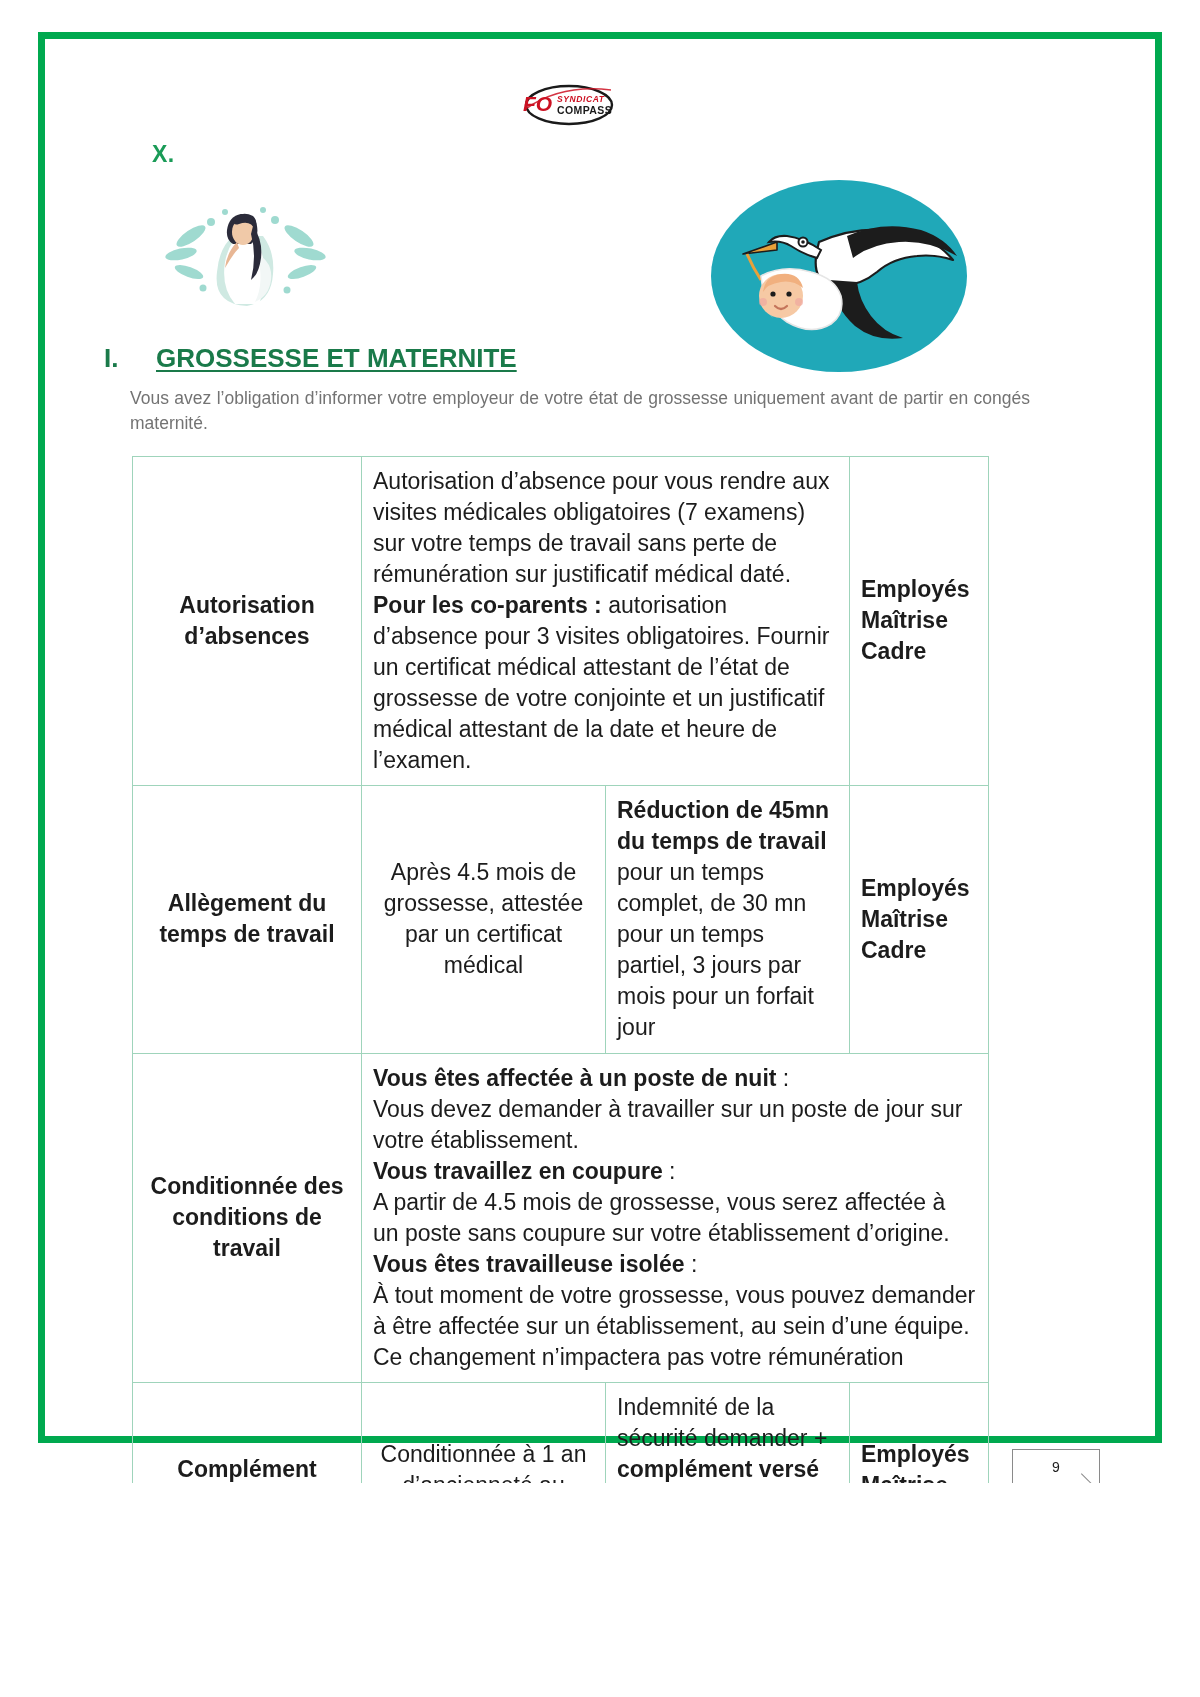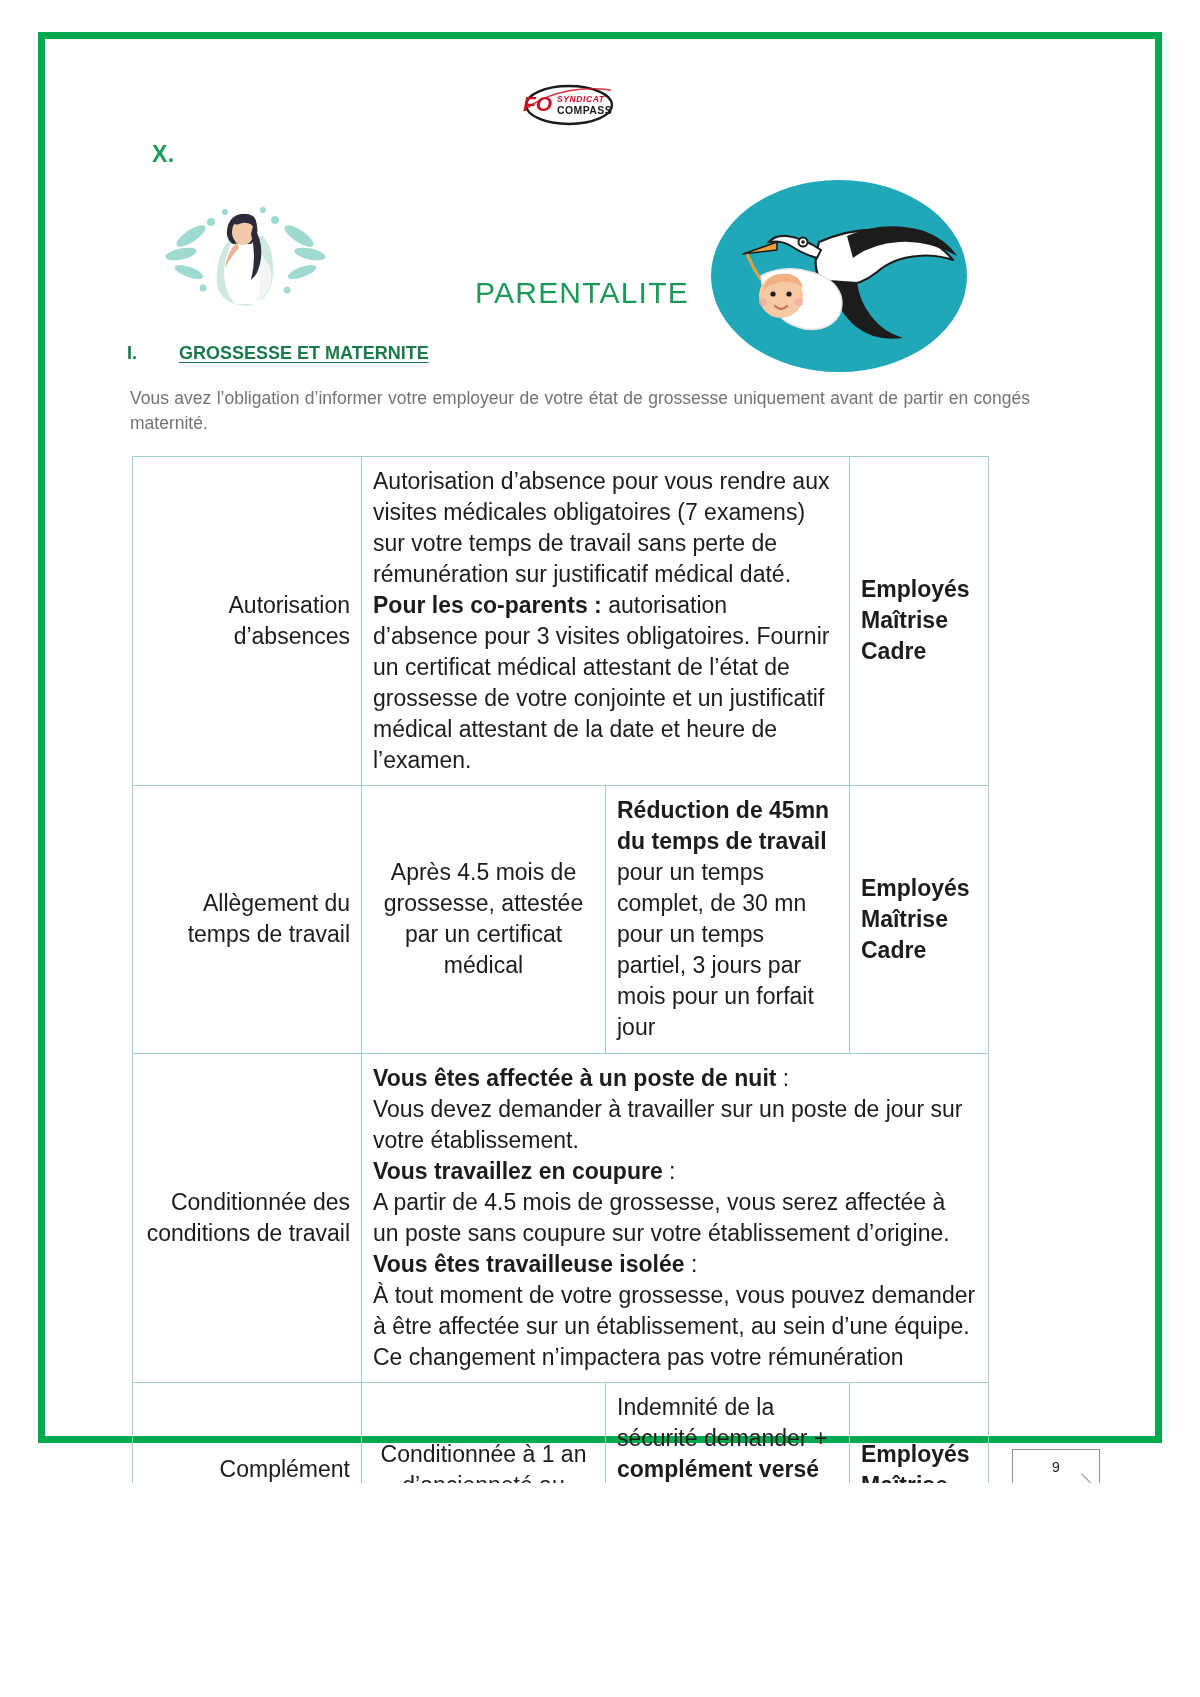--- a/index.html
+++ b/index.html
@@ -83,24 +83,24 @@
     width: 340px;
     text-align: center;
     font-size: 30px;
     color: #1a9b57;
     letter-spacing: 1.2px;
   }
 
   
   .section-head {
     position: absolute;
-    left: 75px;
+    left: 52px;
     top: 297px;
     width: 700px;
-    font-size: 18px;
+    font-size: 26px;
     font-weight: bold;
     color: #1a7a4a;
   }
   .section-head .num {
     display: inline-block;
     width: 52px;
   }
   .section-head .txt {
     text-decoration: underline;
     text-underline-offset: 3px;
@@ -132,22 +132,22 @@
   table.main td {
     border: 1px solid #9fd4bb;
     vertical-align: middle;
     padding: 9px 11px;
     font-size: 23px;
     line-height: 1.35;
     color: #1c1c1c;
   }
   td.label {
     width: 206px;
-    text-align: right;
-    font-weight: normal;
+    text-align: center;
+    font-weight: bold;
     margin-left: 12px;
   }
   td.mid {
     width: 210px;
     text-align: center;
   }
   td.wide {
     text-align: left;
   }
   td.cat {
@@ -274,21 +274,20 @@
           <path d="M56 116 Q58 100 74 98 Q92 96 96 112 Q86 104 74 106 Q60 108 56 116 Z" fill="#f1b07f"></path>
           <circle cx="66" cy="118" r="2.6" fill="#1c1c1c"></circle>
           <circle cx="82" cy="118" r="2.6" fill="#1c1c1c"></circle>
           <path d="M68 130 Q74 136 80 130" fill="none" stroke="#c4745a" stroke-width="2.2" stroke-linecap="round"></path>
           <circle cx="56" cy="126" r="4" fill="#f0a8a0" opacity="0.7"></circle>
           <circle cx="92" cy="126" r="4" fill="#f0a8a0" opacity="0.7"></circle>
         </g>
       </svg>
     </div>
 
-    <div class="doc-title">PARENTALITE</div>
 
     <div class="section-head">
       <span class="num">I.</span><span class="txt">GROSSESSE ET MATERNITE</span>
     </div>
 
     <div class="content">
 
       <p class="body">Vous avez l’obligation d’informer votre employeur de votre état de grossesse uniquement avant de partir en congés maternité.</p>
 
       <table class="main">

